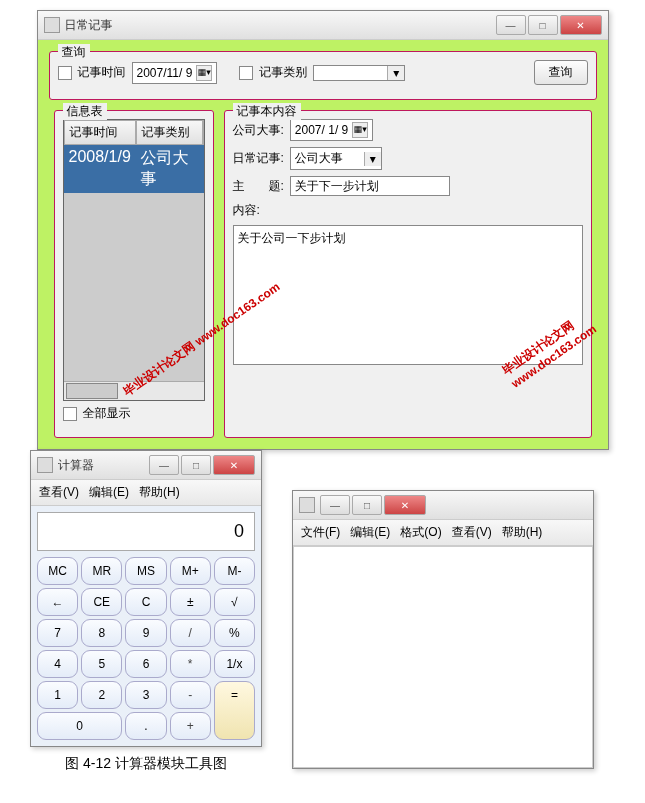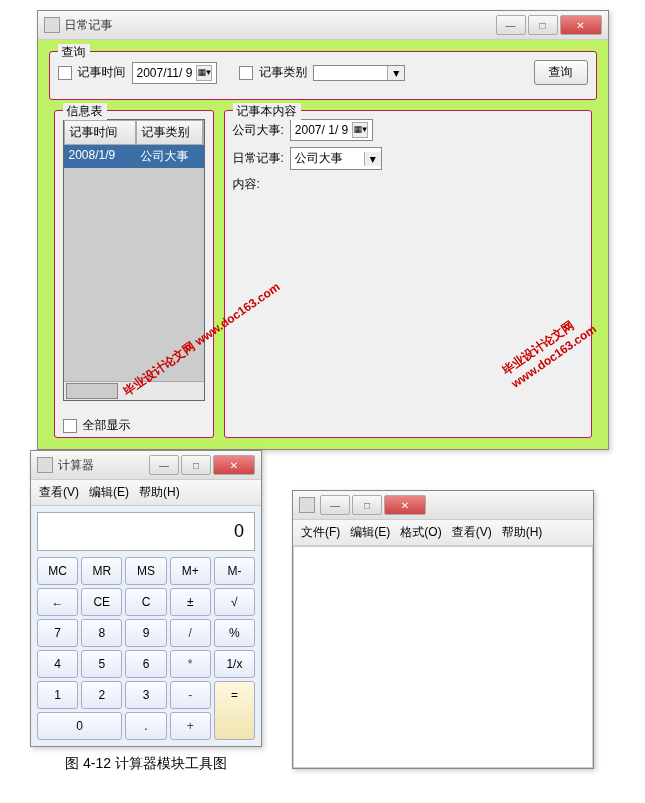--- a/index.html
+++ b/index.html
@@ -25,33 +25,33 @@
 .btn{background:linear-gradient(#fdfdfd,#e5e5e5);border:1px solid #888;border-radius:3px;padding:3px 14px;font-size:12px;cursor:pointer}
 .btn.disabled{color:#aaa;border-color:#ccc}
 .main-area{display:flex;padding:0 5px}
 .left-col{width:170px}
 .right-col{flex:1}
 .grid{border:1px solid #666;background:#ccc;height:280px;overflow:hidden;display:flex;flex-direction:column}
 .grid-head{display:flex;background:linear-gradient(#f8f8f8,#e0e0e0)}
 .grid-head .cell{border:1px solid #aaa;padding:3px 5px;font-size:12px;flex:0 0 auto}
 .grid-body{flex:1;background:#ccc}
 .grid-row{display:flex;background:#3a6ea5;color:#fff}
-.grid-row .cell{padding:3px 5px;font-size:12px;flex:0 0 auto}
+.grid-row .cell{padding:3px 5px;font-size:16px;flex:0 0 auto}
 .hscroll{height:18px;background:#e8e8e8;border-top:1px solid #aaa;display:flex;align-items:center}
 .hscroll .thumb{width:50px;height:14px;background:#ccc;border:1px solid #888;margin-left:2px}
 .txtarea{border:1px solid #888;background:#fff;width:100%;height:140px;padding:4px;font-size:12px;box-sizing:border-box;resize:none}
 .btnrow{display:flex;gap:8px;justify-content:center;padding:8px}
 .caption{text-align:center;font-size:14px;margin:8px 0}
 .lower-row{display:flex;gap:30px;padding:0 20px}
 .calc{width:230px}
 .calc-body{padding:6px;background:#eaf0f8}
 .menubar{display:flex;gap:10px;padding:4px 8px;background:linear-gradient(#f8f8f8,#e8e8e8);border-bottom:1px solid #ccc;font-size:12px}
 .calc-display{background:#fff;border:1px solid #aaa;text-align:right;padding:8px 10px;font-size:18px;margin-bottom:6px}
 .calc-grid{display:grid;grid-template-columns:repeat(5,1fr);gap:3px}
-.cbtn{background:linear-gradient(#fafcff,#e4ecf8);border:1px solid #aac;border-radius:3px;padding:6px 0;text-align:center;font-size:12px;cursor:pointer}
+.cbtn{background:linear-gradient(#fafcff,#e4ecf8);border:1px solid #aac;border-radius:9px;padding:6px 0;text-align:center;font-size:12px;cursor:pointer}
 .cbtn.op{color:#444}
 .cbtn.wide{grid-column:span 2}
 .cbtn.eq{background:linear-gradient(#fff8e0,#f0e4b0)}
 .notepad{width:300px}
 .notepad-body{background:#fff;height:220px;border:1px solid #ccc}
 .watermark{position:absolute;color:#c00;font-size:12px;transform:rotate(-35deg);pointer-events:none;font-weight:bold}
 </style>
 </head>
 <body>
 
@@ -102,21 +102,21 @@
               <div class="grid-row">
                 <div class="cell" style="width:62px">2008/1/9</div>
                 <div class="cell" style="width:57px">公司大事</div>
                 <div class="cell" style="width:20px">关</div>
               </div>
             </div>
             <div class="hscroll">
                   <div class="thumb"></div>
                 </div>
           </div>
-          <div class="row" style="margin-top:16px">
+          <div class="row" style="margin-top:4px">
             <span class="chk"></span>
             <span class="lbl">全部显示</span>
           </div>
         </div>
       </div>
       <div class="right-col">
         <div class="groupbox" style="height:310px">
           <div class="legend">记事本内容</div>
           <div class="row">
             <span class="lbl">公司大事:</span>
@@ -126,22 +126,27 @@
             </span>
           </div>
           <div class="row">
             <span class="lbl">日常记事:</span>
             <span class="combo">
               <span class="txt">公司大事</span>
               <span class="arrow">▾</span>
             </span>
           </div>
           <div class="row">
+            <span class="lbl">主　　题:</span>
+            <input class="textinput" value="关于下一步计划" style="">
+          </div>
+          <div class="row">
             <span class="lbl">内容:</span>
           </div>
+          <textarea class="txtarea" style="">关于公司一下步计划</textarea>
         </div>
       </div>
     </div>
   </div>
   <div class="watermark" style="left:70px;top:320px">毕业设计论文网
 www.doc163.com</div>
   <div class="watermark" style="left:460px;top:320px">毕业设计论文网
 www.doc163.com</div>
 </div>
 

